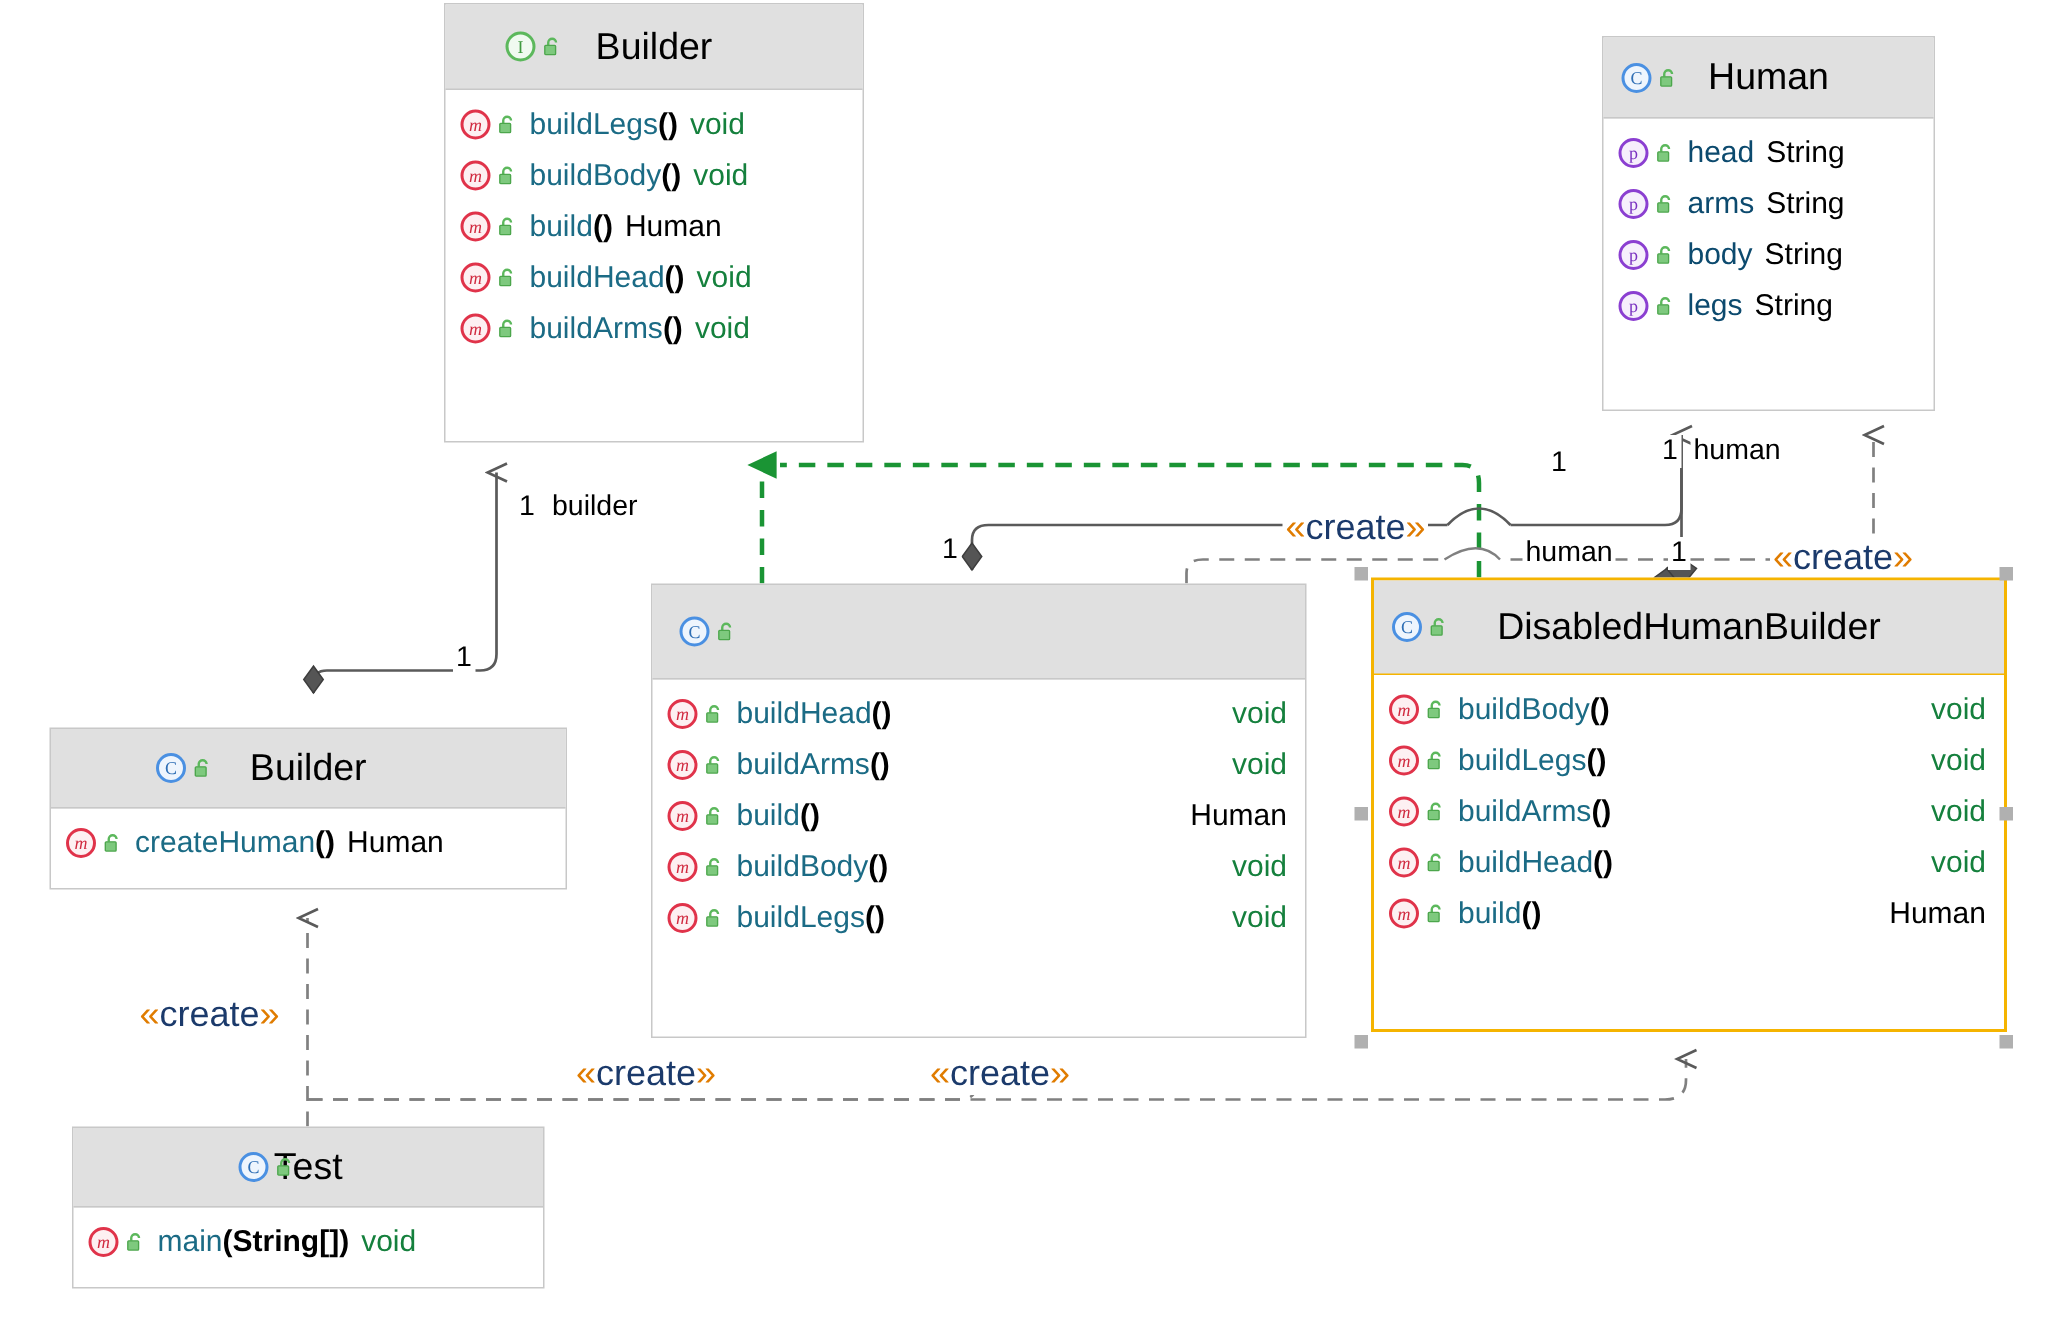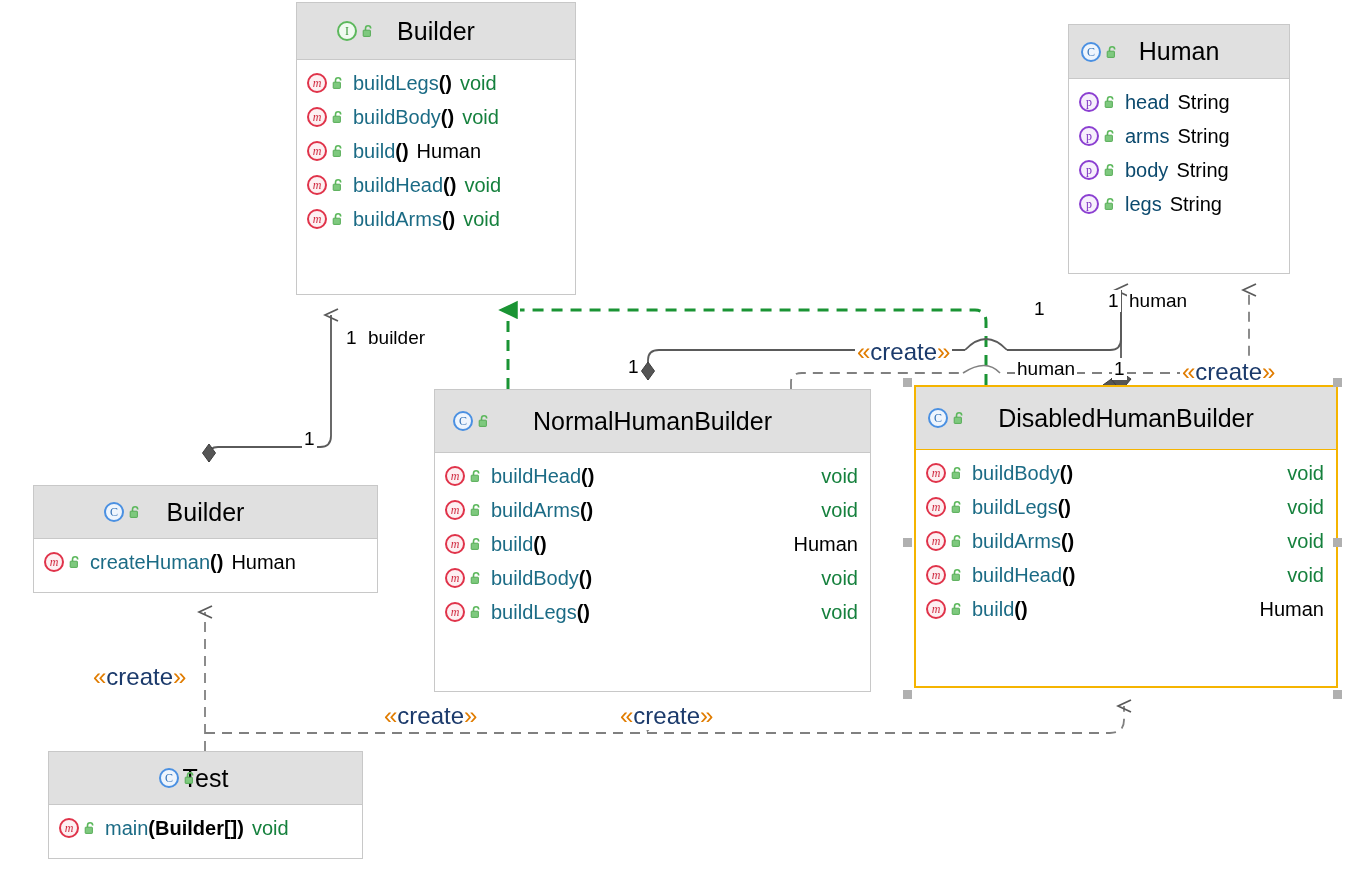--- a/index.html
+++ b/index.html
@@ -344,21 +344,20 @@
       </div>
       <div class="uml-class" style="left: 434px; top: 389px; width: 437px; height: 303px;">
         <div class="uml-header" style="height:63px">
           <span class="hdr-icons" style="left:18px">
             <span class="ic ic-circle ic-class">C</span>
             <span class="ic ic-lock"><svg width="14" height="14" viewBox="0 0 14 14">
                 <path d="M4.5,6.2 V4.4 a2.6,2.6 0 0 1 5.2,0" fill="none" stroke="#5cb85c" stroke-width="1.6"></path>
                 <rect x="2.2" y="6.2" width="7.2" height="6.2" rx="0.6" fill="#7ec97e" stroke="#4ca64c" stroke-width="0.9"></rect>
               </svg></span>
           </span>
-          <span class="hdr-title">NormalHumanBuilder</span>
         </div>
         <div class="uml-body">
           <div class="member-row spread">
             <span class="icons">
               <span class="ic ic-circle ic-method">m</span>
               <span class="ic ic-lock"><svg width="14" height="14" viewBox="0 0 14 14">
                   <path d="M4.5,6.2 V4.4 a2.6,2.6 0 0 1 5.2,0" fill="none" stroke="#5cb85c" stroke-width="1.6"></path>
                   <rect x="2.2" y="6.2" width="7.2" height="6.2" rx="0.6" fill="#7ec97e" stroke="#4ca64c" stroke-width="0.9"></rect>
                 </svg></span>
             </span>
@@ -518,21 +517,21 @@
         </div>
         <div class="uml-body">
           <div class="member-row">
             <span class="icons">
               <span class="ic ic-circle ic-method">m</span>
               <span class="ic ic-lock"><svg width="14" height="14" viewBox="0 0 14 14">
                   <path d="M4.5,6.2 V4.4 a2.6,2.6 0 0 1 5.2,0" fill="none" stroke="#5cb85c" stroke-width="1.6"></path>
                   <rect x="2.2" y="6.2" width="7.2" height="6.2" rx="0.6" fill="#7ec97e" stroke="#4ca64c" stroke-width="0.9"></rect>
                 </svg></span>
             </span>
-            <span class="mname method">main<span class="paren">(Builder[])</span></span>
+            <span class="mname method">main<span class="paren">(String[])</span></span>
             <span class="mtype void">void</span>
           </div>
         </div>
       </div>
     </div>
 
   <div id="labels-root">
       <span class="label-text" style="left: 344px; top: 327px;">1</span>
       <span class="label-text" style="left: 366px; top: 327px;">builder</span>
       <span class="label-text" style="left: 302px; top: 428px;">1</span>

